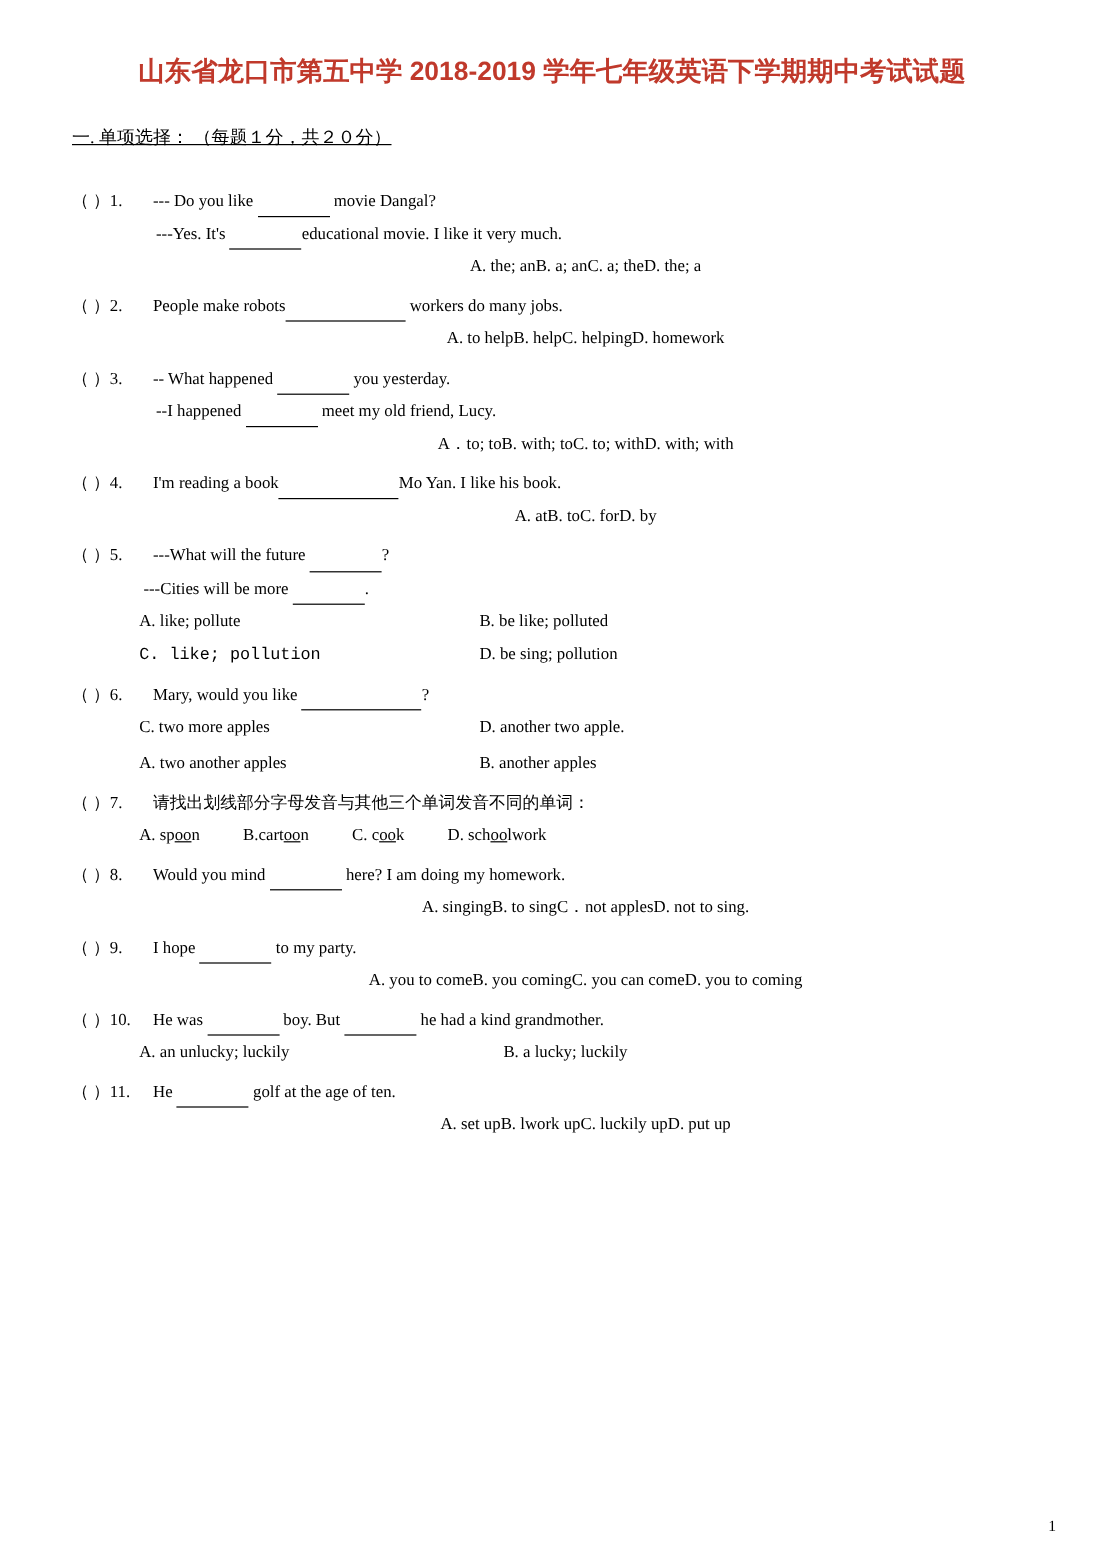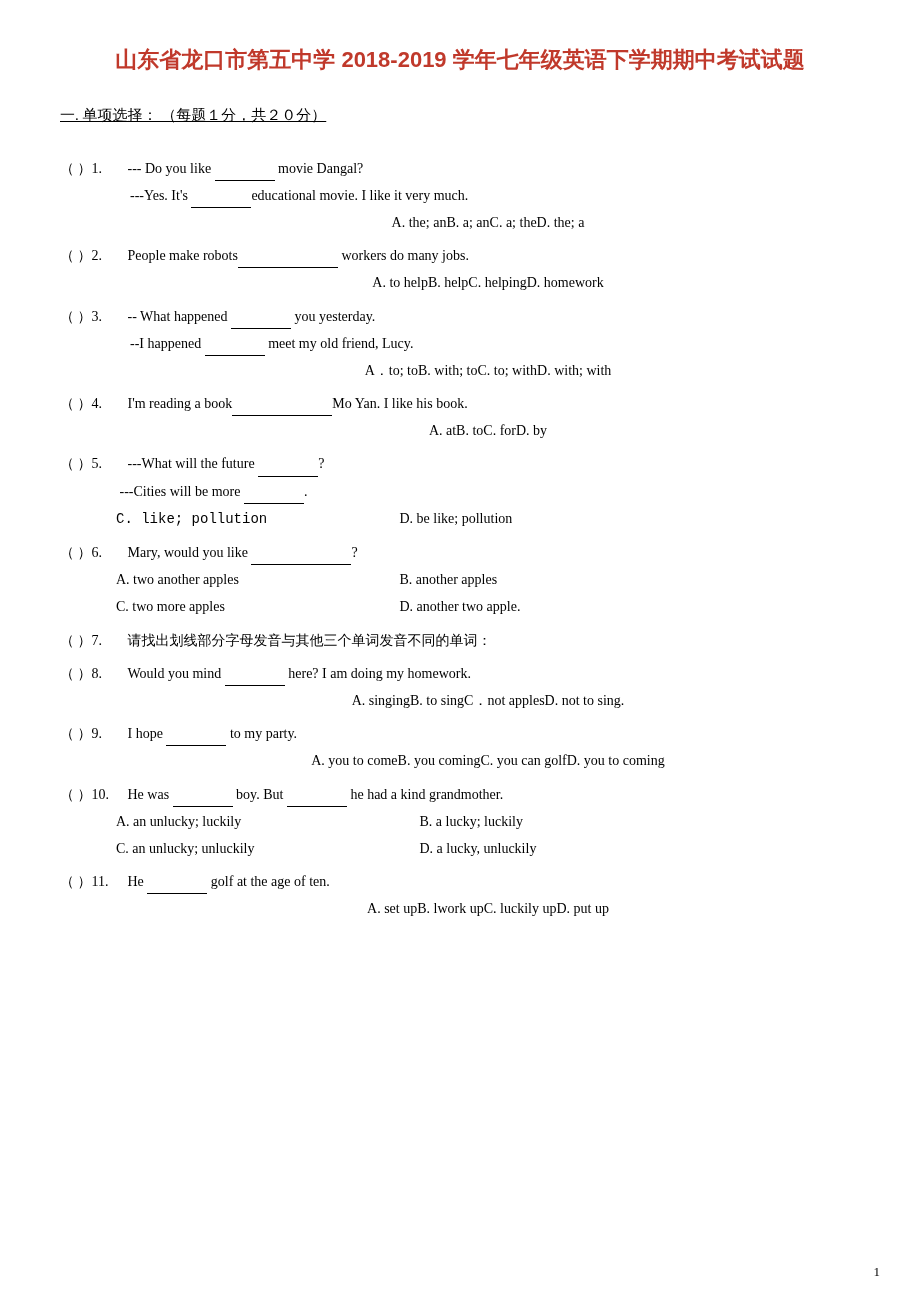--- a/index.html
+++ b/index.html
@@ -150,47 +150,57 @@
 
 <div class="question-block">
   <div class="question-line">
     <span class="q-paren">（ ）</span>
     <span class="q-num">5.</span>
     <span class="q-text">---What will the future <span class="blank"></span>?</span>
   </div>
   <div class="sub-question">
     &nbsp;---Cities will be more <span class="blank"></span>.
   </div>
+  <div style="padding-left:56px; margin-bottom:2px;">
+    <span style="display:inline-block; min-width:280px;">A. like; pollute</span>
+    <span>B. be like; polluted</span>
+  </div>
   <div style="padding-left:56px; margin-bottom:4px;">
     <span style="display:inline-block; min-width:280px;font-family:Liberation Mono, monospace;">C. like; pollution</span>
-    <span>D. be like; pollution</span>
+    <span>D. be sing; pollution</span>
   </div>
 </div>
 
 <div class="question-block">
   <div class="question-line">
     <span class="q-paren">（ ）</span>
     <span class="q-num">6.</span>
     <span class="q-text">Mary, would you like <span class="blank-long"></span>?</span>
+  </div>
+  <div style="padding-left:56px; margin-bottom:4px;">
+    <span style="display:inline-block; min-width:280px;">C. two more apples</span>
+    <span>D. another two apple.</span>
   </div>
   <div style="padding-left:56px; margin-bottom:2px;">
     <span style="display:inline-block; min-width:280px;">A. two another apples</span>
     <span>B. another apples</span>
   </div>
-  <div style="padding-left:56px; margin-bottom:4px;">
-    <span style="display:inline-block; min-width:280px;">C. two more apples</span>
-    <span>D. another two apple.</span>
-  </div>
 </div>
 
 <div class="question-block">
   <div class="question-line">
     <span class="q-paren">（ ）</span>
     <span class="q-num">7.</span>
     <span class="q-text">请找出划线部分字母发音与其他三个单词发音不同的单词：</span>
+  </div>
+  <div style="padding-left:56px; margin-bottom:4px; display:flex; gap:36px;">
+    <span>A. sp<u>oo</u>n</span>
+    <span>B.cart<u>oo</u>n</span>
+    <span>C. c<u>oo</u>k</span>
+    <span>D. sch<u>oo</u>lwork</span>
   </div>
 </div>
 
 <div class="question-block">
   <div class="question-line">
     <span class="q-paren">（ ）</span>
     <span class="q-num">8.</span>
     <span class="q-text">Would you mind <span class="blank"></span> here? I am doing my homework.</span>
   </div>
   <div class="options-4col">
@@ -203,38 +213,34 @@
 
 <div class="question-block">
   <div class="question-line">
     <span class="q-paren">（ ）</span>
     <span class="q-num">9.</span>
     <span class="q-text">I hope <span class="blank"></span> to my party.</span>
   </div>
   <div class="options-4col">
     <span class="opt">A. you to come</span>
     <span class="opt">B. you coming</span>
-    <span class="opt">C. you can golf</span>
+    <span class="opt">C. you can come</span>
     <span class="opt">D. you to coming</span>
   </div>
 </div>
 
 <div class="question-block">
   <div class="question-line">
     <span class="q-paren">（ ）</span>
     <span class="q-num">10.</span>
     <span class="q-text">He was <span class="blank"></span> boy. But <span class="blank"></span> he had a kind grandmother.</span>
   </div>
   <div style="padding-left:56px; margin-bottom:2px;">
     <span style="display:inline-block; min-width:300px;">A. an unlucky; luckily</span>
     <span>B. a lucky; luckily</span>
-  </div>
-  <div style="padding-left:56px; margin-bottom:4px;">
-    <span style="display:inline-block; min-width:300px;">C. an unlucky; unluckily</span>
-    <span>D. a lucky, unluckily</span>
   </div>
 </div>
 
 <div class="question-block">
   <div class="question-line">
     <span class="q-paren">（ ）</span>
     <span class="q-num">11.</span>
     <span class="q-text">He <span class="blank"></span> golf at the age of ten.</span>
   </div>
   <div class="options-4col">

